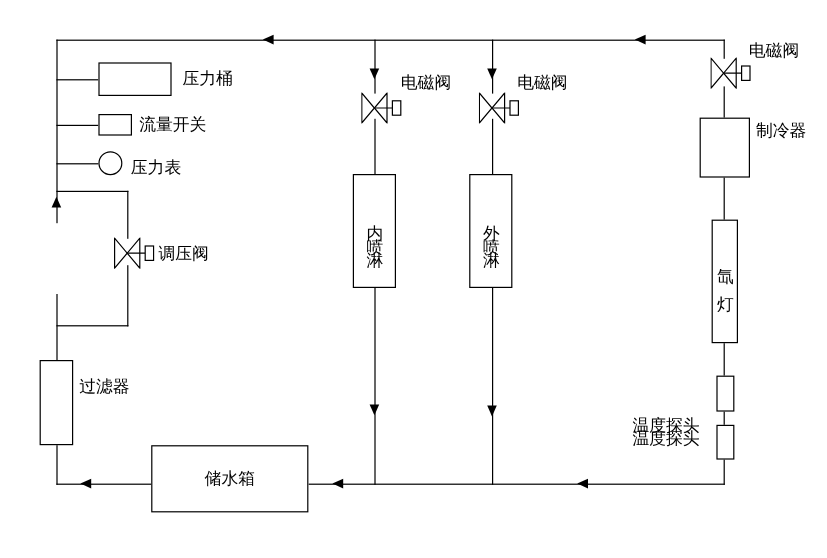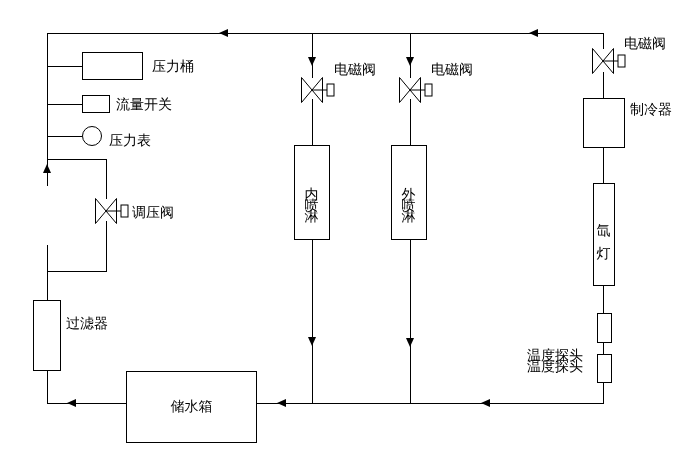--- a/index.html
+++ b/index.html
@@ -64,21 +64,21 @@
   <div class="ar-down" style="left:406px;top:338px;"></div>
   <div class="ar-up" style="left:43px;top:164px;"></div>
 
   <div class="box" style="left:82px;top:52px;width:61px;height:28px;"></div>
   <div class="box" style="left:82px;top:95px;width:28px;height:18px;"></div>
   <div class="box circle" style="left:82px;top:126px;width:20px;height:20px;"></div>
 
 
   <div class="box" style="left:33px;top:300px;width:28px;height:71px;"></div>
 
-  <div class="box center" style="left:126px;top:371px;width:131px;height:72px;">
+  <div class="box center" style="left:126px;top:371px;width:131px;height:56px;">
     <span class="inlbl">储水箱</span>
   </div>
 
   <div class="box center" style="left:294px;top:145px;width:36px;height:95px;">
     <span class="vtext sp3">内喷淋</span>
   </div>
 
   <div class="box center" style="left:391px;top:145px;width:36px;height:95px;">
     <span class="vtext sp3">外喷淋</span>
   </div>

